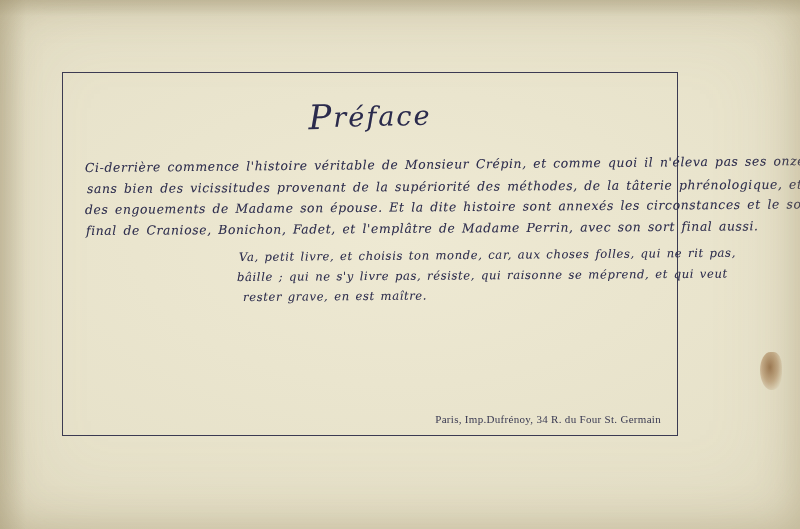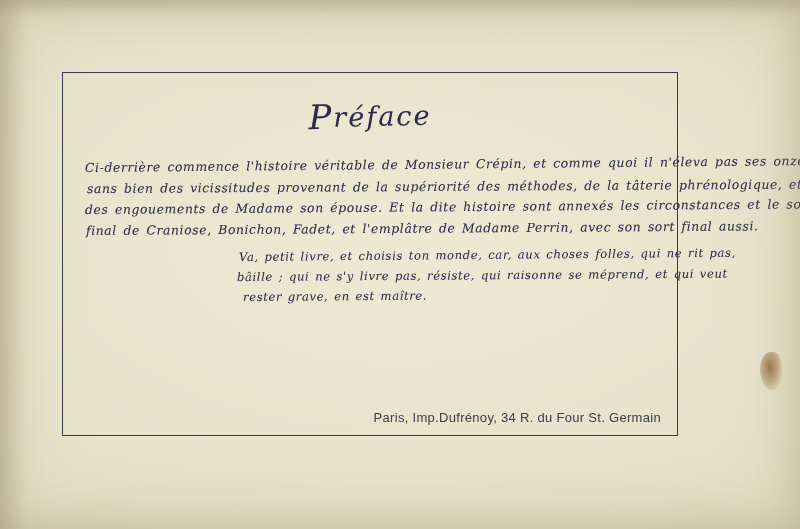--- a/index.html
+++ b/index.html
@@ -129,24 +129,24 @@
     transform-origin: left center;
   }
   #para-verse .ln:nth-child(1) { transform: rotate(-0.5deg); }
   #para-verse .ln:nth-child(2) { transform: rotate(-0.4deg); margin-left: -2px; }
   #para-verse .ln:nth-child(3) { transform: rotate(-0.45deg); margin-left: 4px; }
 
   #imprint {
     position: absolute;
     right: 16px;
     bottom: 10px;
-    font-size: 13px;
+    font-size: 11px;
     letter-spacing: 0.3px;
     color: #3a3a52;
-    font-family: Liberation Sans, sans-serif;
+    font-family: Liberation Serif, serif;
     white-space: nowrap;
   }
 
   
   .hand { text-shadow: 0 0 0.6px rgba(60,60,95,0.30); }
 </style>
 </head>
 <body>
 
 <div id="page">

